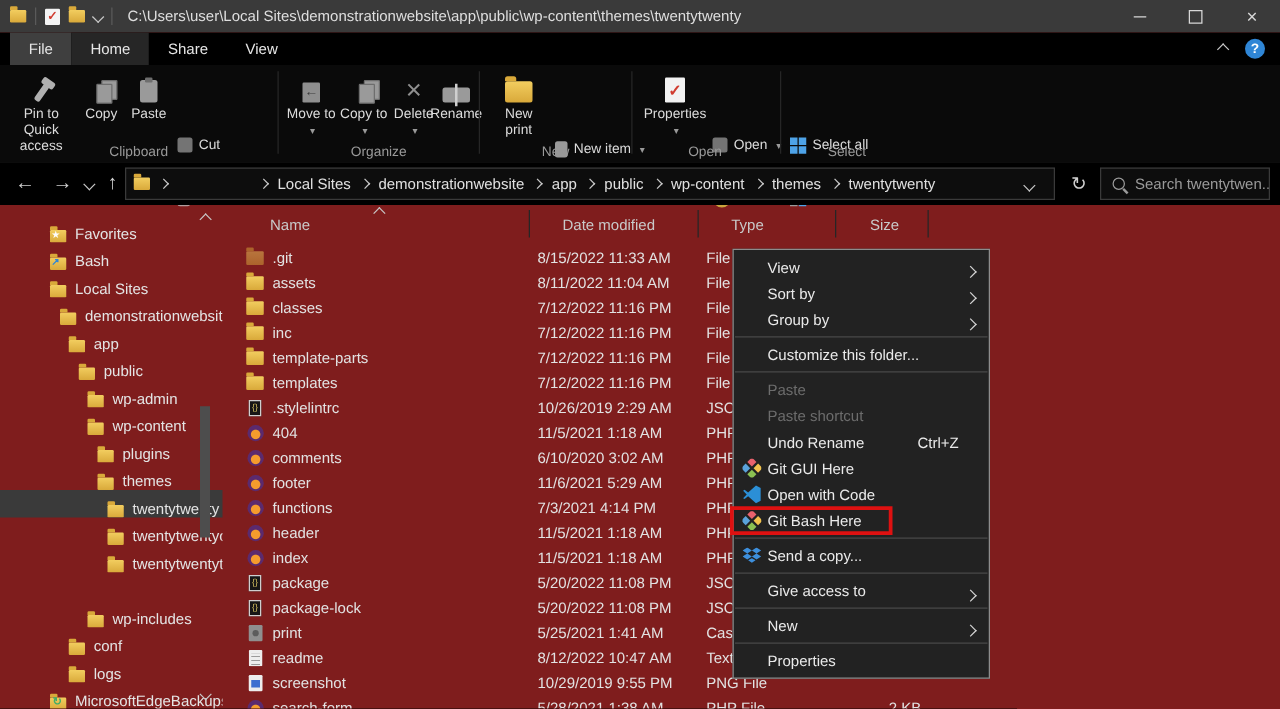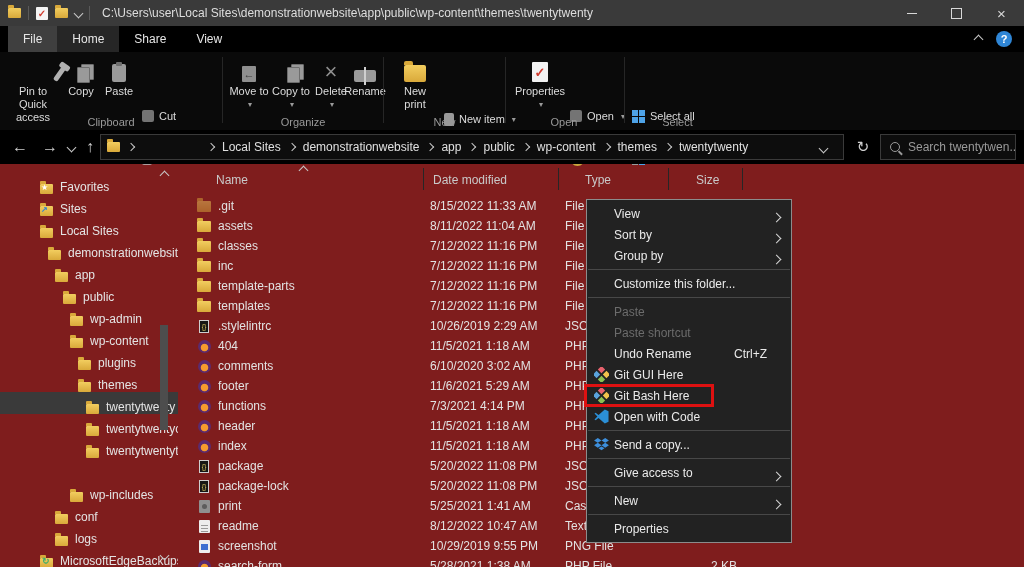--- a/index.html
+++ b/index.html
@@ -153,21 +153,21 @@
     <span class="tab">Share</span>
     <span class="tab">View</span>
     <div class="tabs-right">
       <span class="chev u"></span>
       <span class="helpq">?</span>
     </div>
   </div>
 
   <div class="ribbon">
 
-    <div class="bigbtn" style="left:4px;width:58px;align-items:flex-end;">
+    <div class="bigbtn" style="left:4px;width:58px;">
       <span class="bicon">
           <span class="ic-pin"></span>
         </span>
       <span>Pin to Quick access</span>
     </div>
     <div class="bigbtn" style="left:62px;width:38px;">
       <span class="bicon">
           <span class="ic-copy"></span>
         </span>
       <span>Copy</span>
@@ -324,21 +324,21 @@
     </div>
   </div>
 
   <div class="sidebar" id="sidebar-tree">
       <div class="tree-item" style="padding-left: 40px;">
         <span class="tico fav"></span>
         <span>Favorites</span>
       </div>
       <div class="tree-item" style="padding-left: 40px;">
         <span class="tico lnk"></span>
-        <span>Sites</span>
+        <span>Bash</span>
       </div>
       <div class="tree-item" style="padding-left: 40px;">
         <span class="tico"></span>
         <span>Local Sites</span>
       </div>
       <div class="tree-item" style="padding-left: 48px;">
         <span class="tico"></span>
         <span>demonstrationwebsite</span>
       </div>
       <div class="tree-item" style="padding-left: 55px;">
@@ -399,21 +399,21 @@
       </div>
     </div>
   <span class="chev u sb-up"></span>
   <div class="sb-thumb"></div>
   <span class="chev d sb-dn"></span>
 
   <div class="filearea">
     <div class="fheader">
       <span class="chev u sortcaret"></span>
       <span class="hcell" style="left:16px;">Name</span>
-      <span class="hcell" style="left:233px;">Date modified</span>
+      <span class="hcell" style="left:250px;">Date modified</span>
       <span class="hcell" style="left:385px;">Type</span>
       <span class="hcell" style="left:496px;">Size</span>
       <span class="hdiv" style="left:243px;"></span>
       <span class="hdiv" style="left:378px;"></span>
       <span class="hdiv" style="left:488px;"></span>
       <span class="hdiv" style="left:562px;"></span>
     </div>
     <div class="frows" id="file-rows">
         <div class="frow">
           <span class="fc-icon">
@@ -626,39 +626,39 @@
               <rect x="1.5" y="9" width="5.5" height="5.5" fill="#5aa3dc"></rect>
               <rect x="9" y="9" width="5.5" height="5.5" fill="#8cc152"></rect>
             </g>
           </svg>
         </span>
         <span>Git GUI Here</span>
       </div>
       <div class="mitem">
         <span class="micon">
           <svg width="15" height="15" viewBox="0 0 16 16">
+            <path d="M11.5 0.5 L4.8 6.4 L1.8 4.1 L0.5 4.8 L3.6 8 L0.5 11.2 L1.8 11.9 L4.8 9.6 L11.5 15.5 L15.5 13.5 L15.5 2.5 Z" fill="#2b8fd6"></path>
+          </svg>
+        </span>
+        <span>Open with Code</span>
+      </div>
+      <div class="mitem">
+        <span class="micon">
+          <svg width="15" height="15" viewBox="0 0 16 16">
             <g transform="rotate(45 8 8)">
               <rect x="1.5" y="1.5" width="5.5" height="5.5" fill="#e8626d"></rect>
               <rect x="9" y="1.5" width="5.5" height="5.5" fill="#f2c24c"></rect>
               <rect x="1.5" y="9" width="5.5" height="5.5" fill="#5aa3dc"></rect>
               <rect x="9" y="9" width="5.5" height="5.5" fill="#8cc152"></rect>
             </g>
           </svg>
         </span>
         <span>Git Bash Here</span>
         <div class="redbox" style="border-color: rgb(222, 17, 17);"></div>
       </div>
-      <div class="mitem">
-        <span class="micon">
-          <svg width="15" height="15" viewBox="0 0 16 16">
-            <path d="M11.5 0.5 L4.8 6.4 L1.8 4.1 L0.5 4.8 L3.6 8 L0.5 11.2 L1.8 11.9 L4.8 9.6 L11.5 15.5 L15.5 13.5 L15.5 2.5 Z" fill="#2b8fd6"></path>
-          </svg>
-        </span>
-        <span>Open with Code</span>
-      </div>
       <div class="msep"></div>
       <div class="mitem">
         <span class="micon">
           <svg width="15" height="13" viewBox="0 0 16 14">
             <path d="M4 0 L8 2.6 L4 5.2 L0 2.6 Z M12 0 L16 2.6 L12 5.2 L8 2.6 Z M4 5.2 L8 7.8 L4 10.4 L0 7.8 Z M12 5.2 L16 7.8 L12 10.4 L8 7.8 Z M4.8 11 L8 13.2 L11.2 11 L8 9.2 Z" fill="#3d8fdc"></path>
           </svg>
         </span>
         <span>Send a copy...</span>
       </div>
       <div class="msep"></div>

